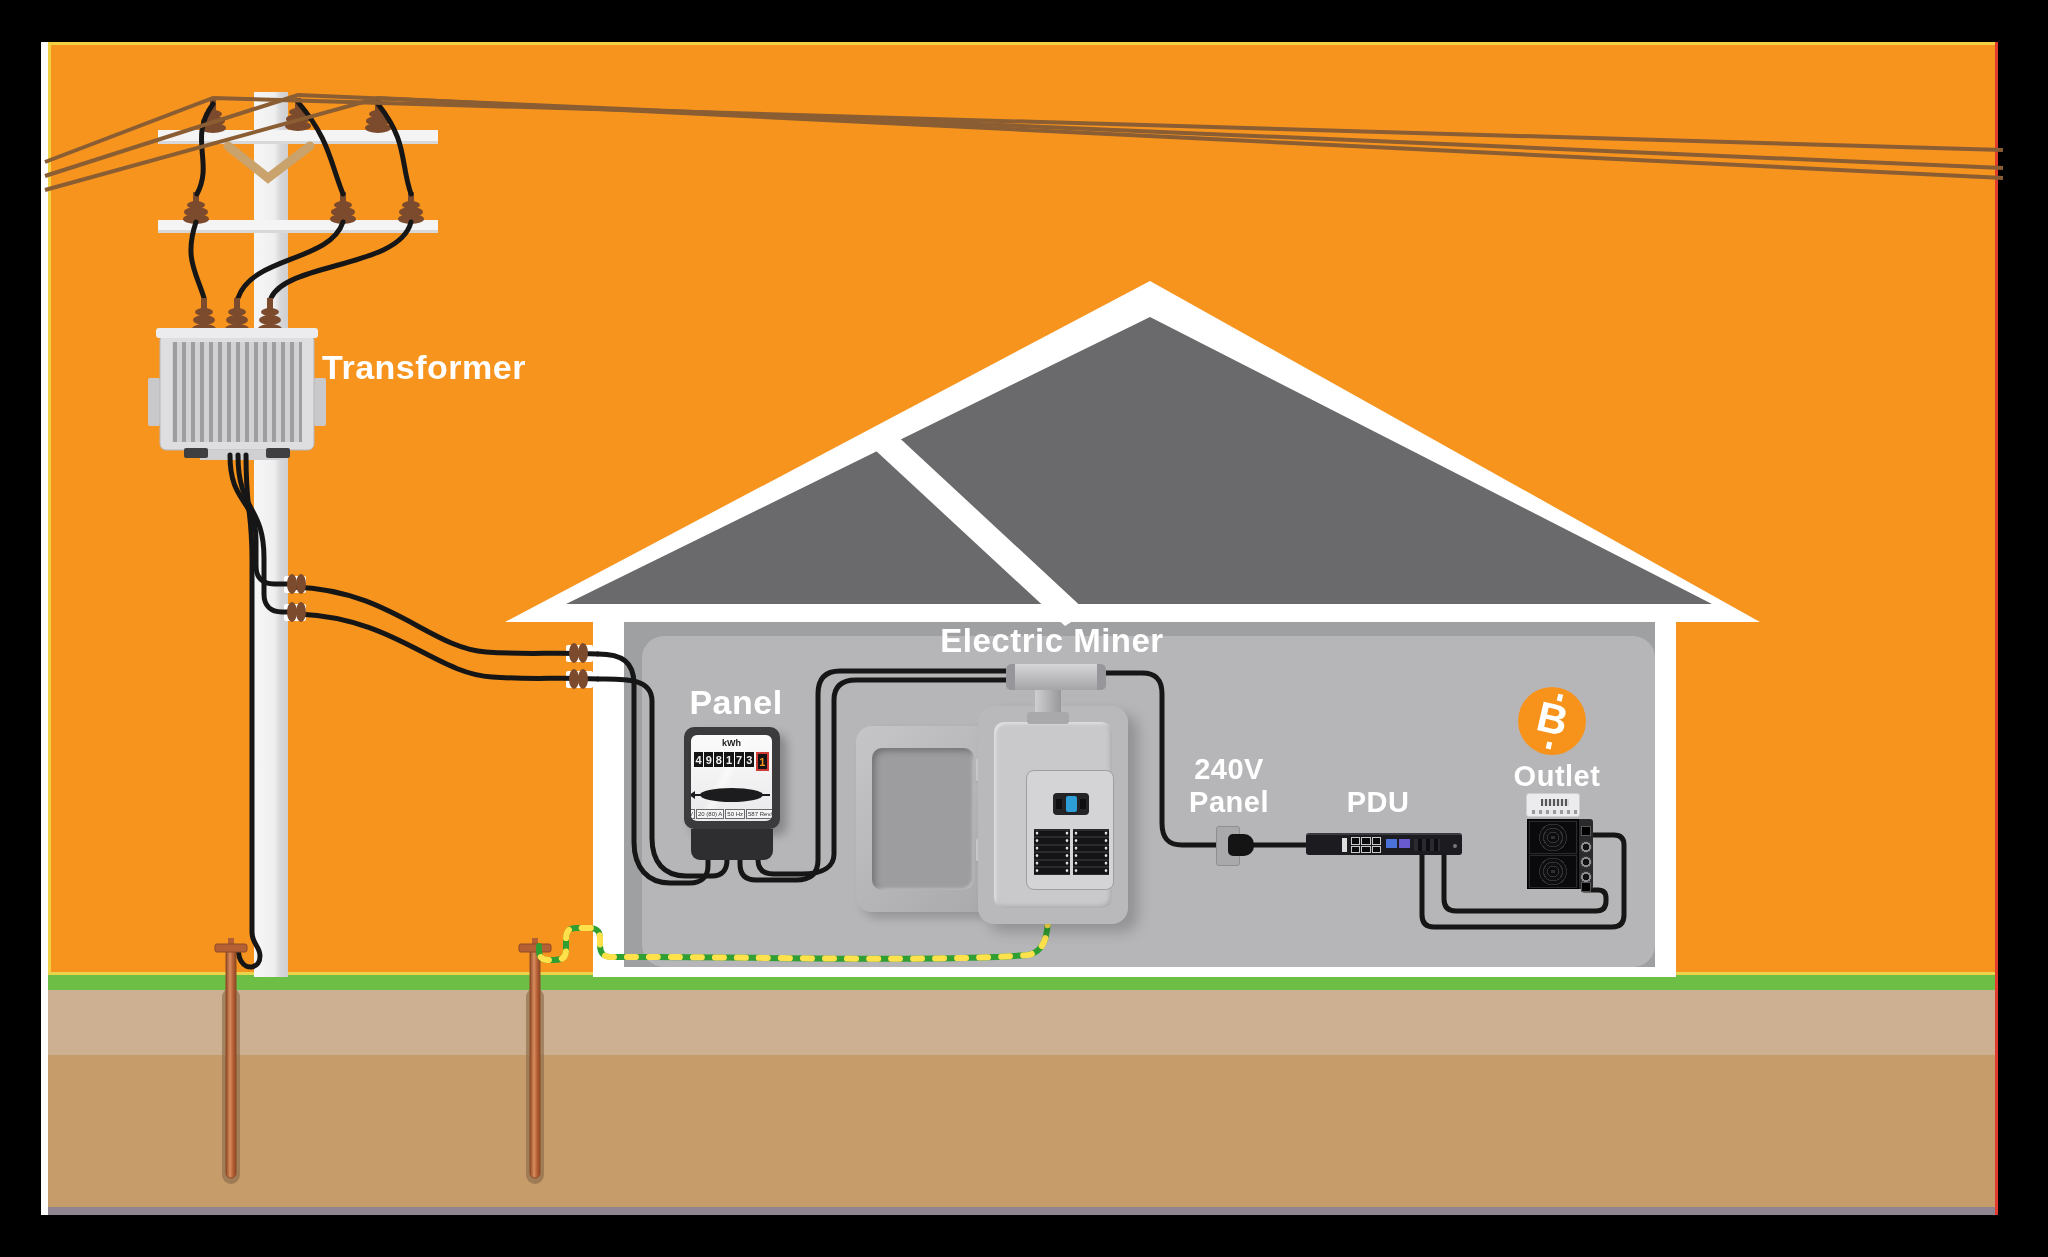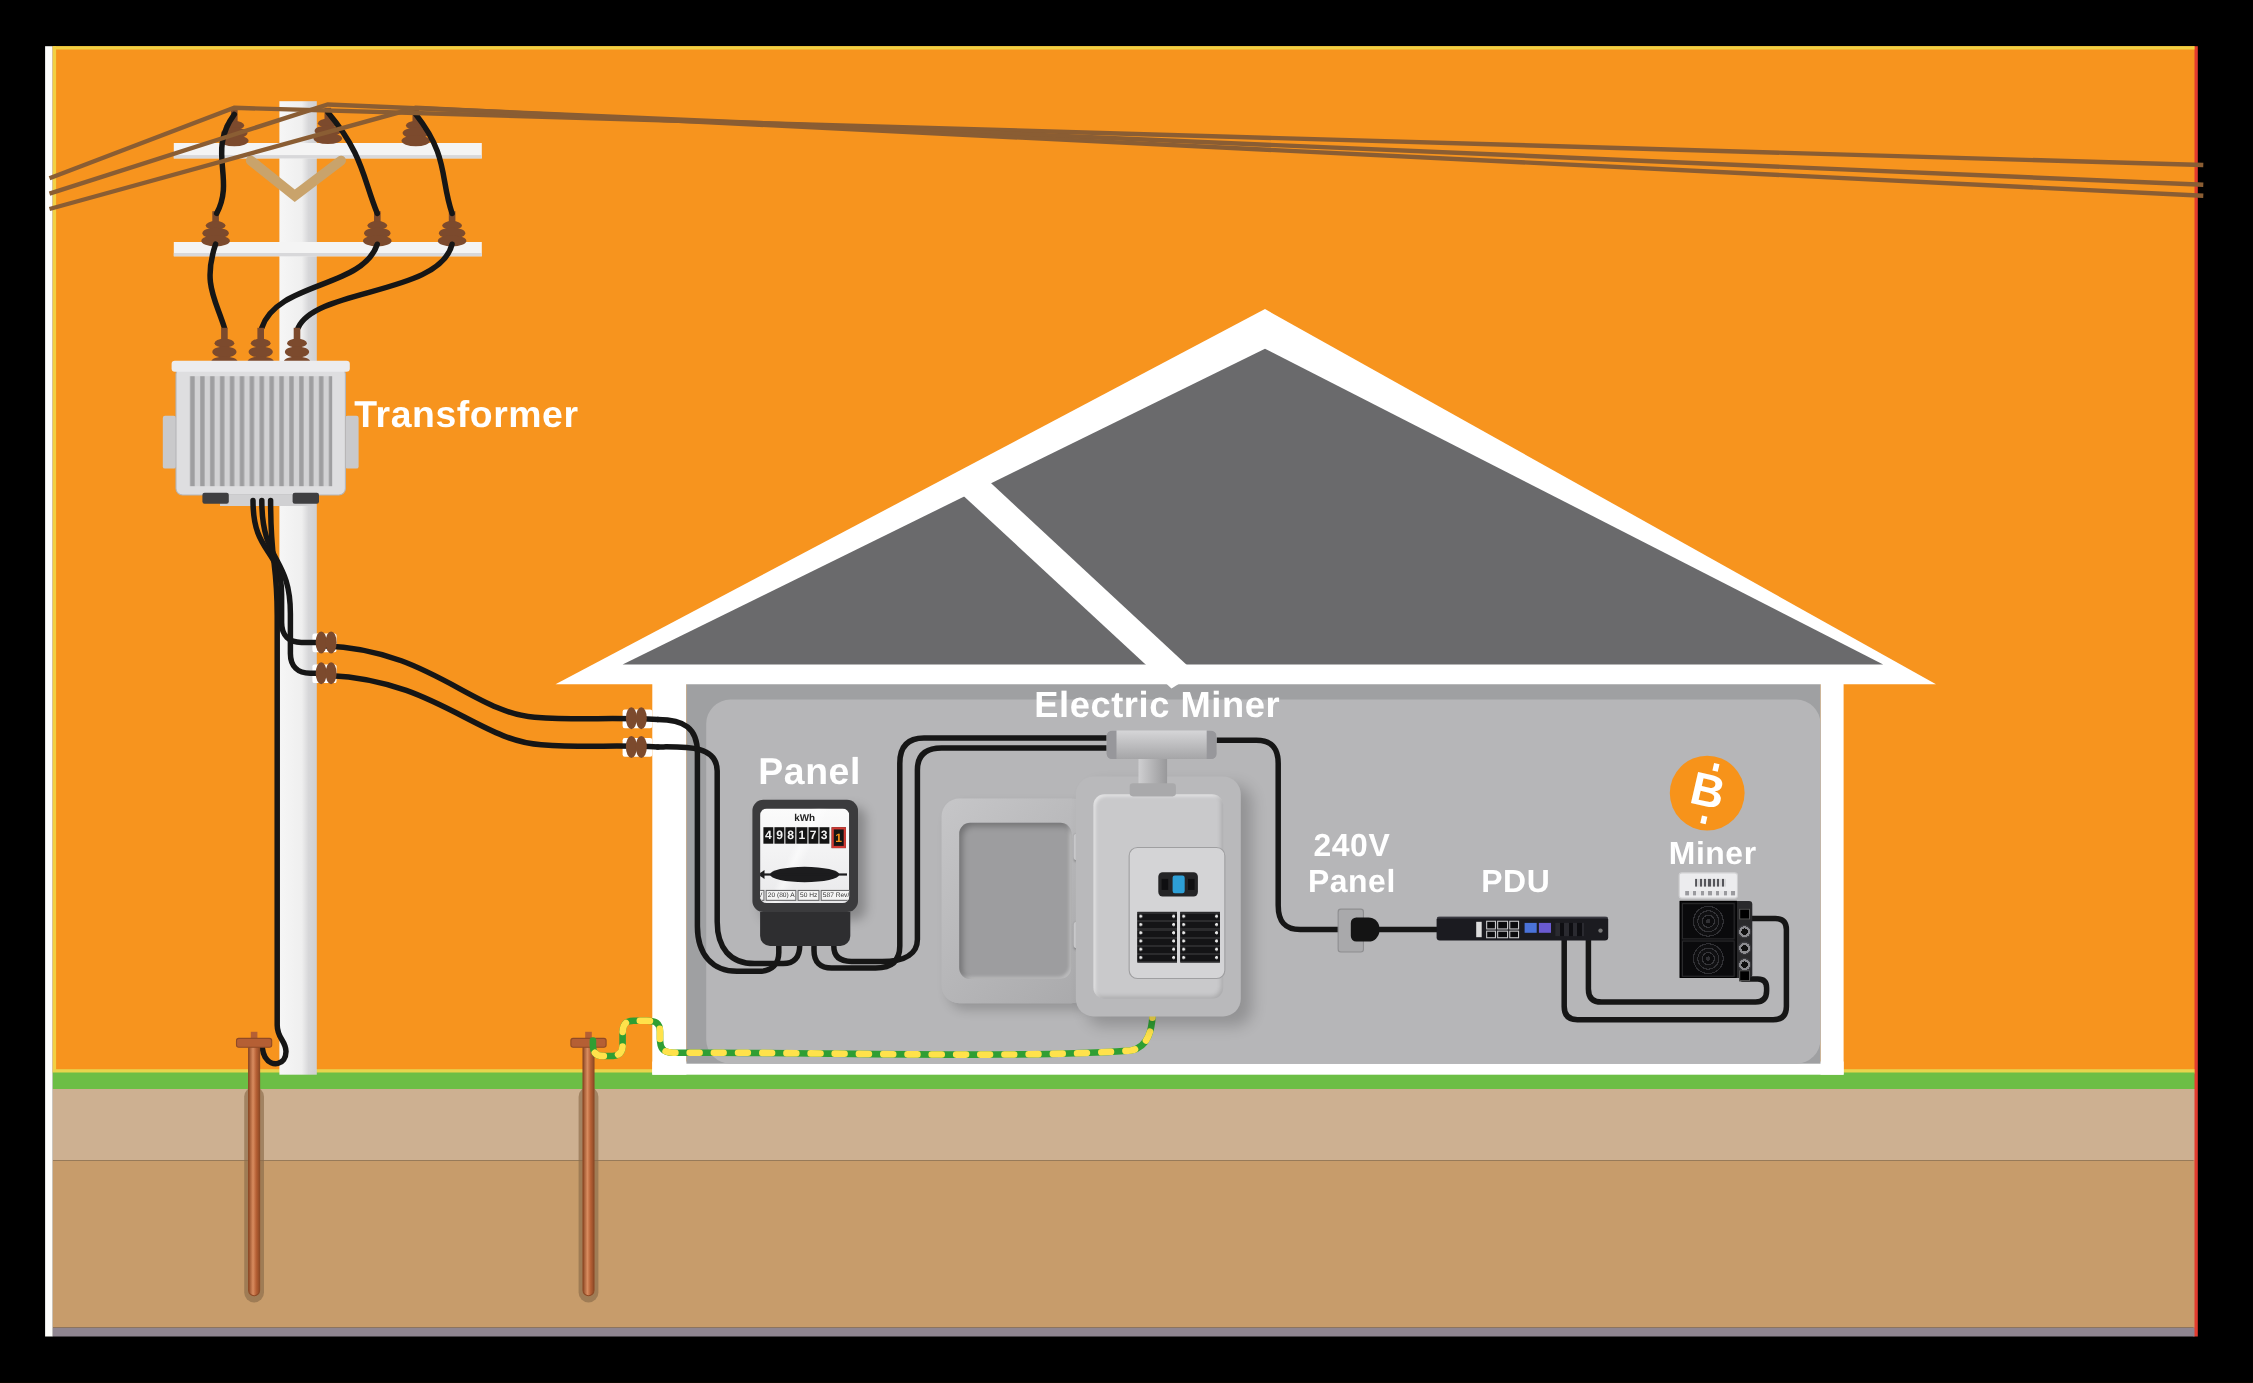--- a/index.html
+++ b/index.html
@@ -397,23 +397,23 @@
   </div>
 
   <div class="abs dev btc">
     <div class="abs btc-inner">
       <div class="abs btc-b">B</div>
       <span class="abs btc-tick" style="left:34px;top:6px;"></span>
       <span class="abs btc-tick" style="left:34px;top:55px;"></span>
     </div>
   </div>
 
-  <div class="lbl lbl-xl" style="left:424px;top:358px;">Transformer</div>
+  <div class="lbl lbl-xl" style="left:424px;top:348px;">Transformer</div>
   <div class="lbl lbl-xl" style="left:736px;top:683px;">Panel</div>
   <div class="lbl lbl-lg" style="left:1052px;top:622px;">Electric Miner</div>
   <div class="lbl lbl-md" style="left:1229px;top:753px;">
     <div>240V</div>
     <div>Panel</div>
   </div>
   <div class="lbl lbl-md" style="left:1378px;top:786px;">PDU</div>
-  <div class="lbl lbl-md" style="left:1557px;top:760px;">Miner</div>
+  <div class="lbl lbl-md" style="left:1557px;top:760px;">Outlet</div>
 
 </div>
 
 </body></html>

